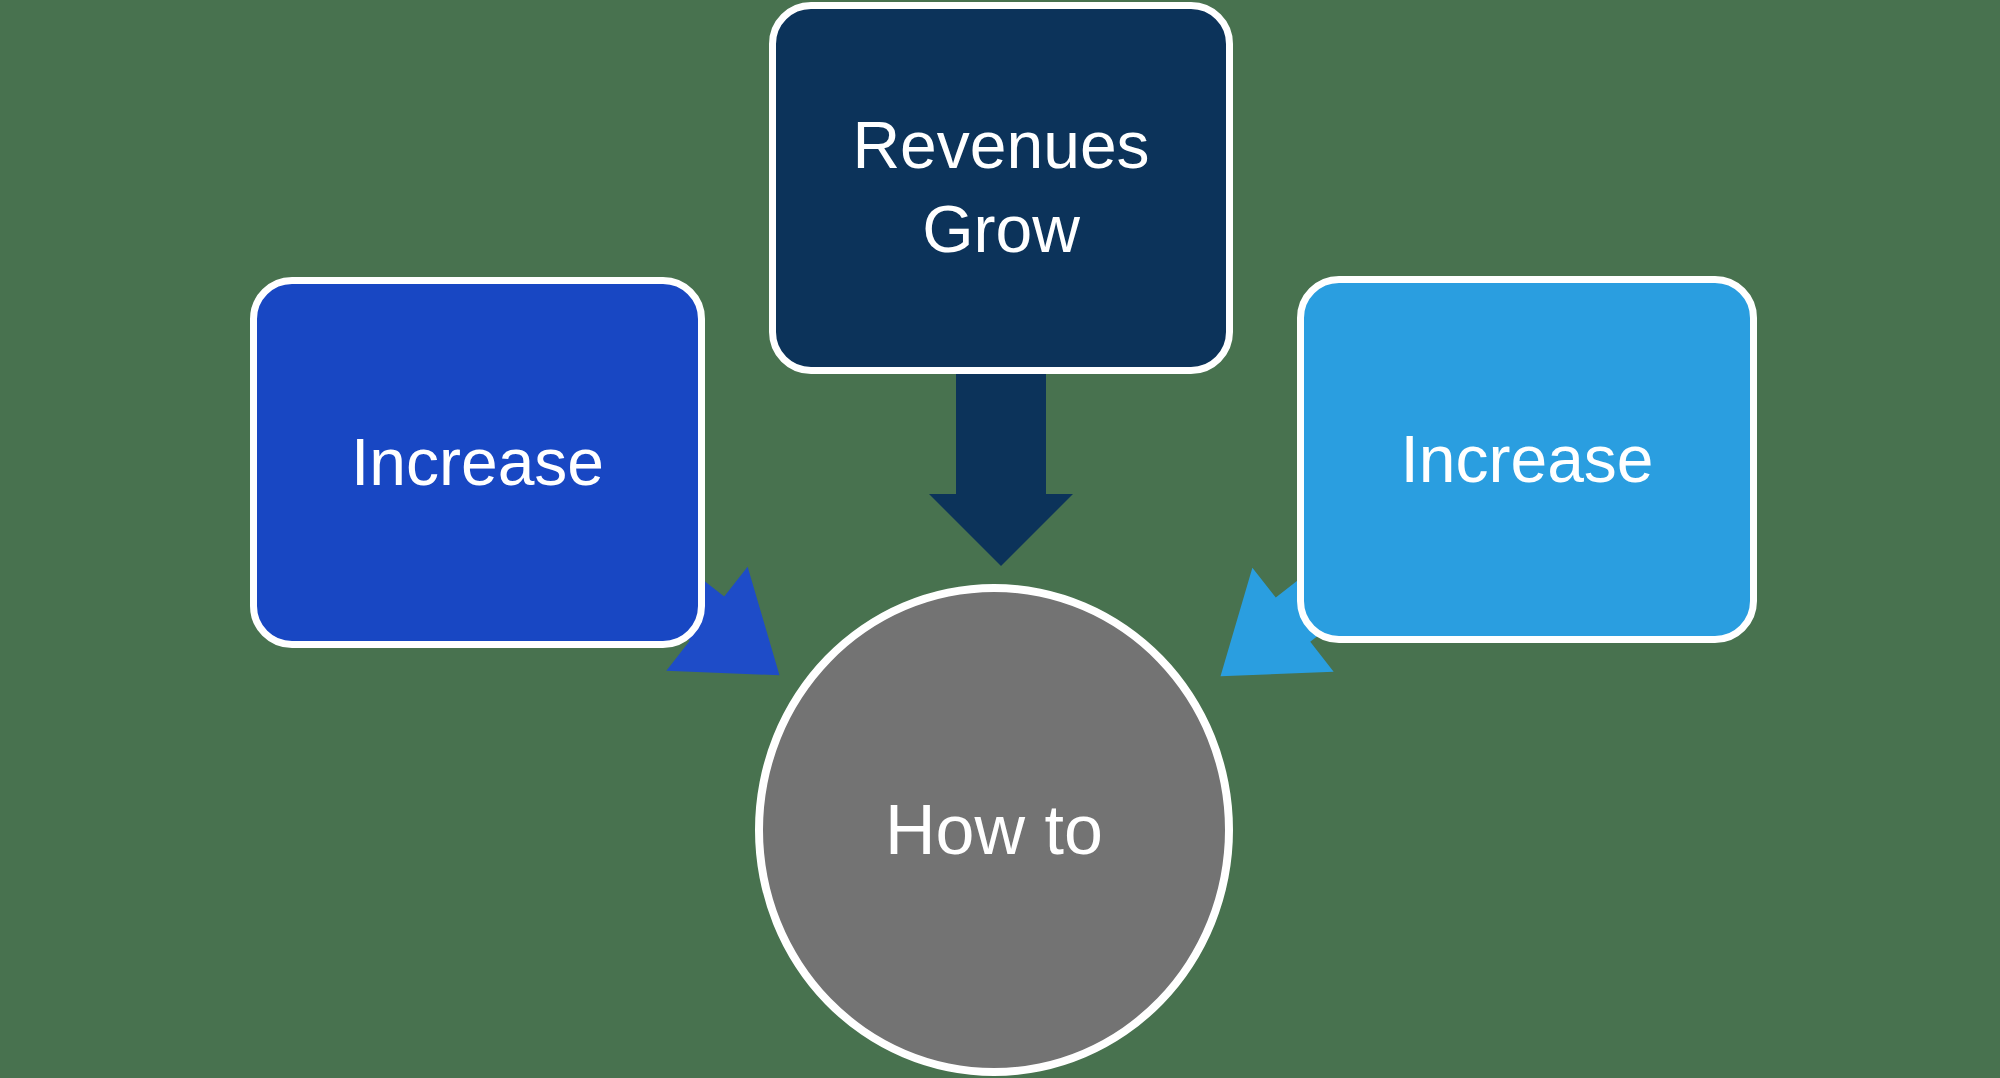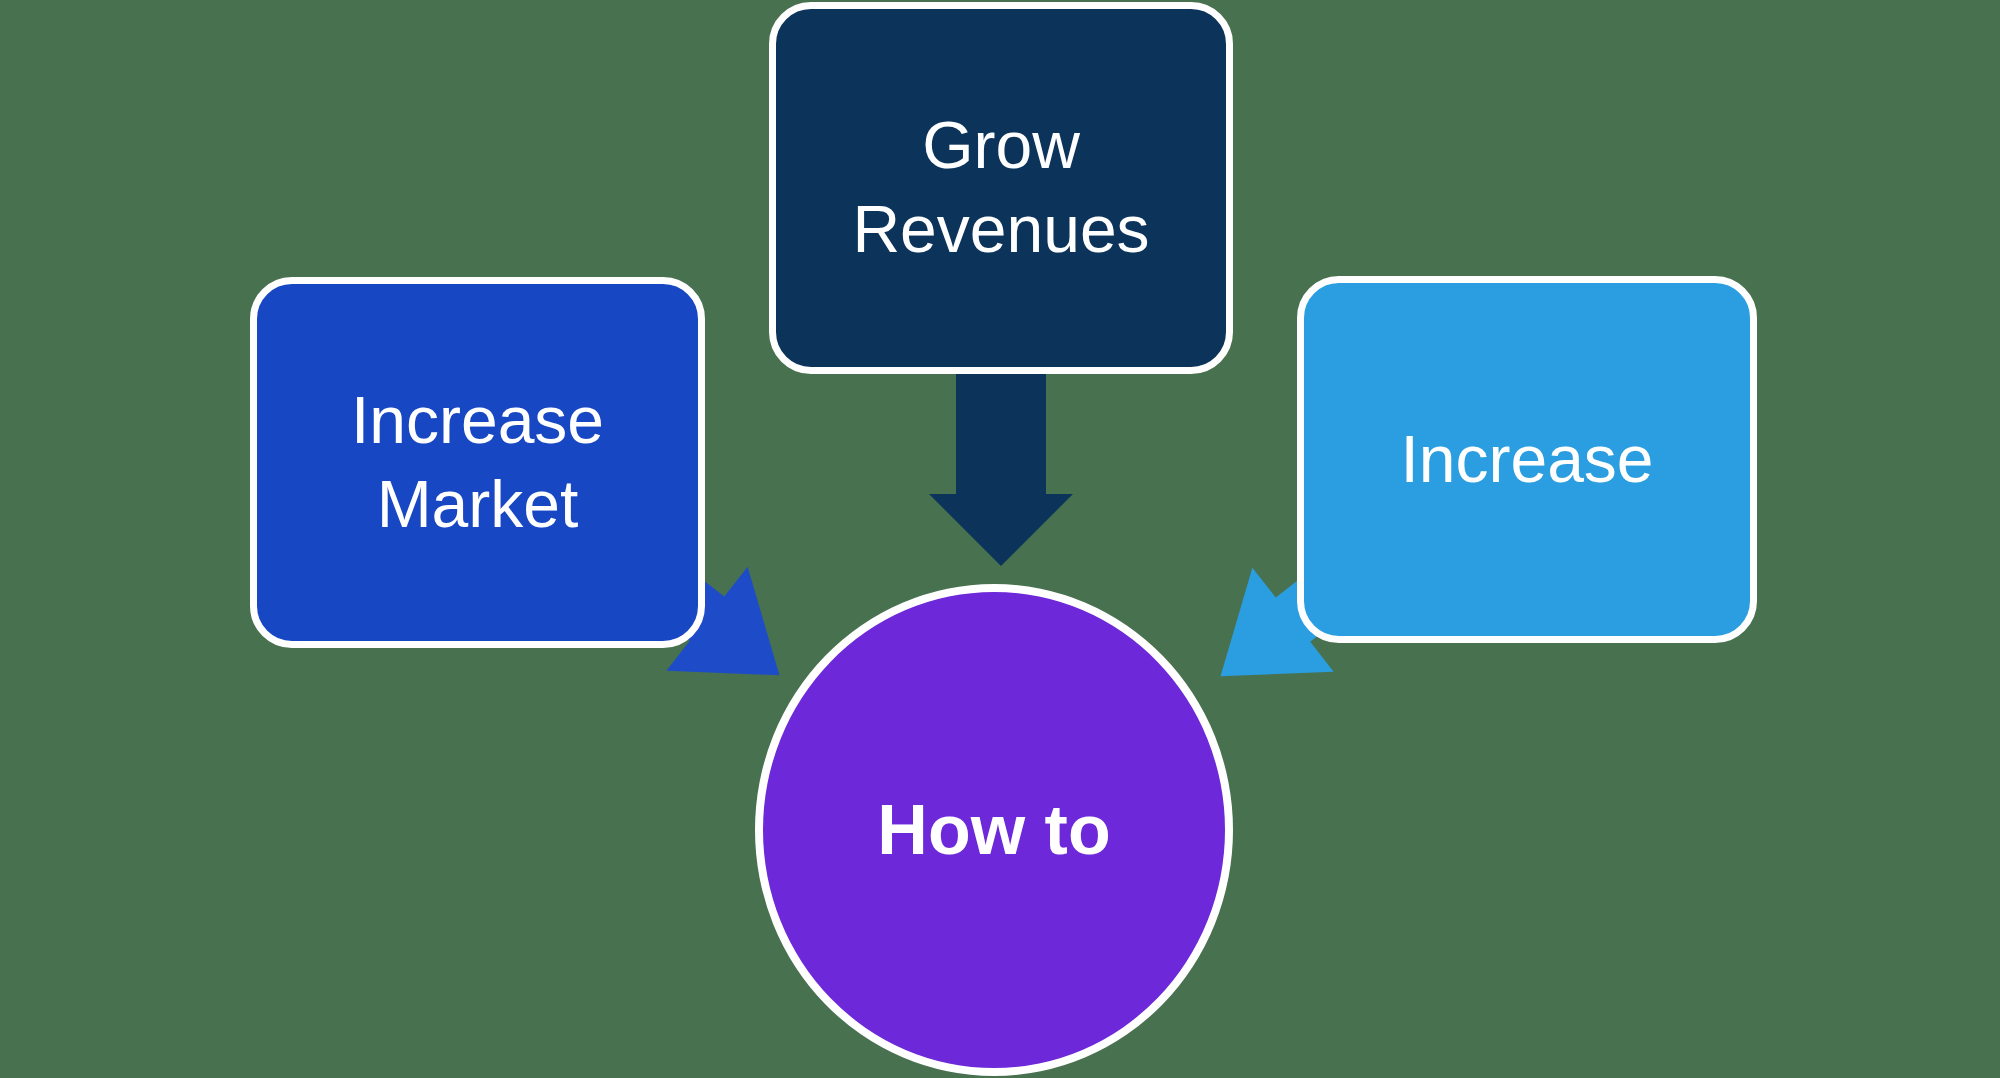--- a/index.html
+++ b/index.html
@@ -61,30 +61,29 @@
   <svg class="arrows-layer" viewBox="0 0 2000 1078" xmlns="http://www.w3.org/2000/svg">
 
     <polygon points="956,366 1046,366 1046,494 1073,494 1001,566 929,494 956,494" fill="#0C335A"></polygon>
 
     <polygon points="0,-28 118,-28 118,-66 210,0 118,66 118,28 0,28" transform="translate(614,546) rotate(38)" fill="#1E4CC8"></polygon>
 
     <polygon points="0,-28 118,-28 118,-66 210,0 118,66 118,28 0,28" transform="translate(1386,547) rotate(142)" fill="#2A9EE0"></polygon>
   </svg>
 
   <div class="node node-grow" style="background-color: rgb(12, 51, 90);">
+    <div class="line">Revenues</div>
     <div class="line">Grow</div>
-    <div class="line">Revenues</div>
   </div>
 
   <div class="node node-market" style="background-color: rgb(24, 71, 195);">
     <div class="line">Increase</div>
-    <div class="line">Market</div>
   </div>
 
   <div class="node node-contrib" style="background-color: rgb(42, 158, 224);">
     <div class="line">Increase</div>
   </div>
 
-  <div class="node node-question" style="background-color: #6d28d9; font-weight: bold;">
+  <div class="node node-question" style="background-color: #737373;">
     <div class="line">How to</div>
   </div>
 
 </div>
 
 </body></html>

